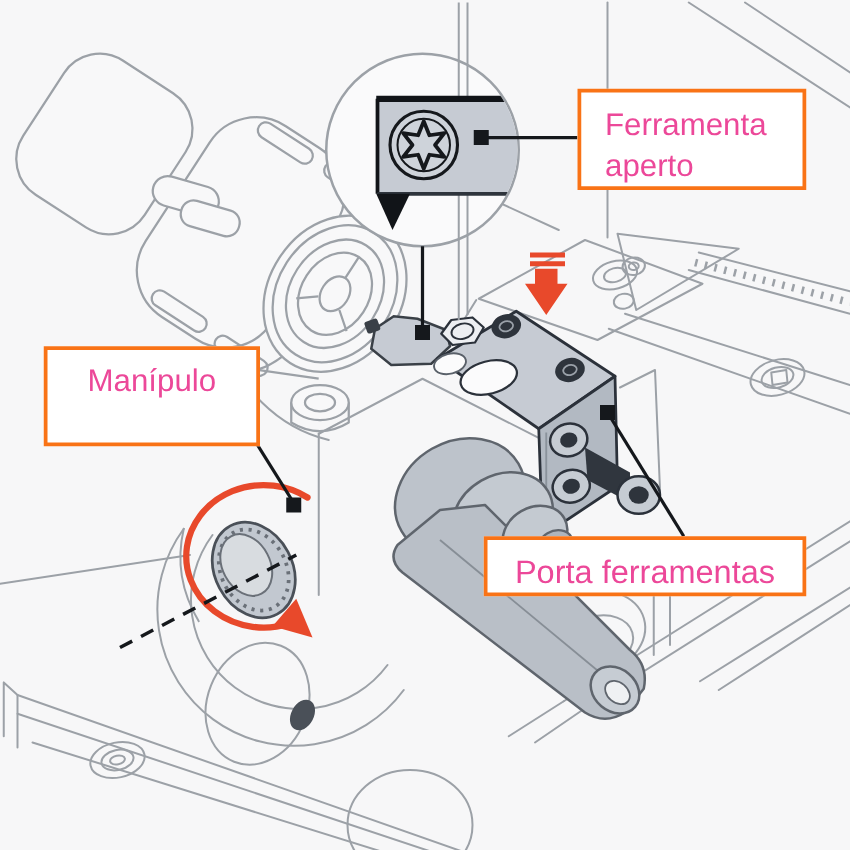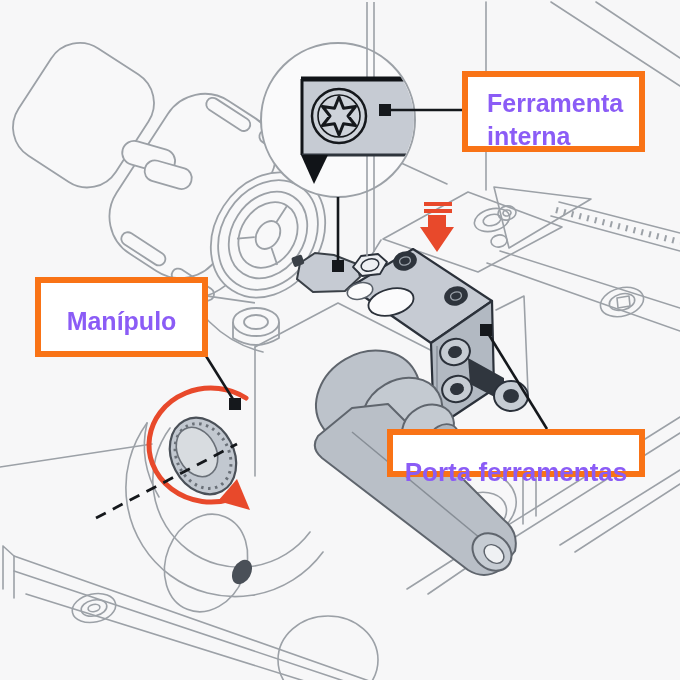--- a/index.html
+++ b/index.html
@@ -2,27 +2,27 @@
 <html><head>
 <meta charset="utf-8">
 <style>
   html,body{margin:0;padding:0;background:#e9eaec;}
   .stage{
     position:relative;width:680px;height:680px;overflow:hidden;
     background:#F7F7F8;font-family:"Liberation Sans",sans-serif;
   }
   .stage svg{position:absolute;left:0;top:0;}
   .label{
-    position:absolute;background:#ffffff;border:6px solid #f97316;
-    color:#8b5cf6;font-weight:bold;line-height:1.32;box-sizing:border-box;
+    position:absolute;background:#ffffff;border:3px solid #f97316;
+    color:#ec4899;font-weight:normal;line-height:1.32;box-sizing:border-box;
   }
   .label .ln{display:block;}
   #label-ferramenta{left:462px;top:71px;width:183px;height:81px;font-size:25px;padding:10px 0 0 19px;}
-  #label-manipulo{left:35px;top:277px;width:173px;height:80px;font-size:25px;text-align:center;padding-top:22px;}
-  #label-porta{left:387px;top:429px;width:258px;height:48px;font-size:26px;text-align:center;padding-top:20px;}
+  #label-manipulo{left:35px;top:277px;width:173px;height:80px;font-size:25px;text-align:center;padding-top:9px;}
+  #label-porta{left:387px;top:429px;width:258px;height:48px;font-size:26px;text-align:center;padding-top:8px;}
 </style>
 </head>
 <body>
 
 <div class="stage">
 <svg width="680" height="680" viewBox="0 0 680 680">
   <defs>
     <clipPath id="magClip">
           <circle cx="338" cy="120" r="76"></circle>
         </clipPath>
@@ -197,21 +197,21 @@
   <g fill="#15181C">
     <rect x="379" y="104" width="12" height="12"></rect>
     <rect x="332" y="260" width="12" height="12"></rect>
     <rect x="229" y="398" width="12" height="12"></rect>
     <rect x="480" y="324" width="12" height="12"></rect>
   </g>
 </svg>
 
   <div class="label" id="label-ferramenta">
     <span class="ln">Ferramenta</span>
-    <span class="ln">interna</span>
+    <span class="ln">aperto</span>
   </div>
   <div class="label" id="label-manipulo">
     <span class="ln">Manípulo</span>
   </div>
   <div class="label" id="label-porta">
     <span class="ln">Porta ferramentas</span>
   </div>
 </div>
 
 </body></html>

